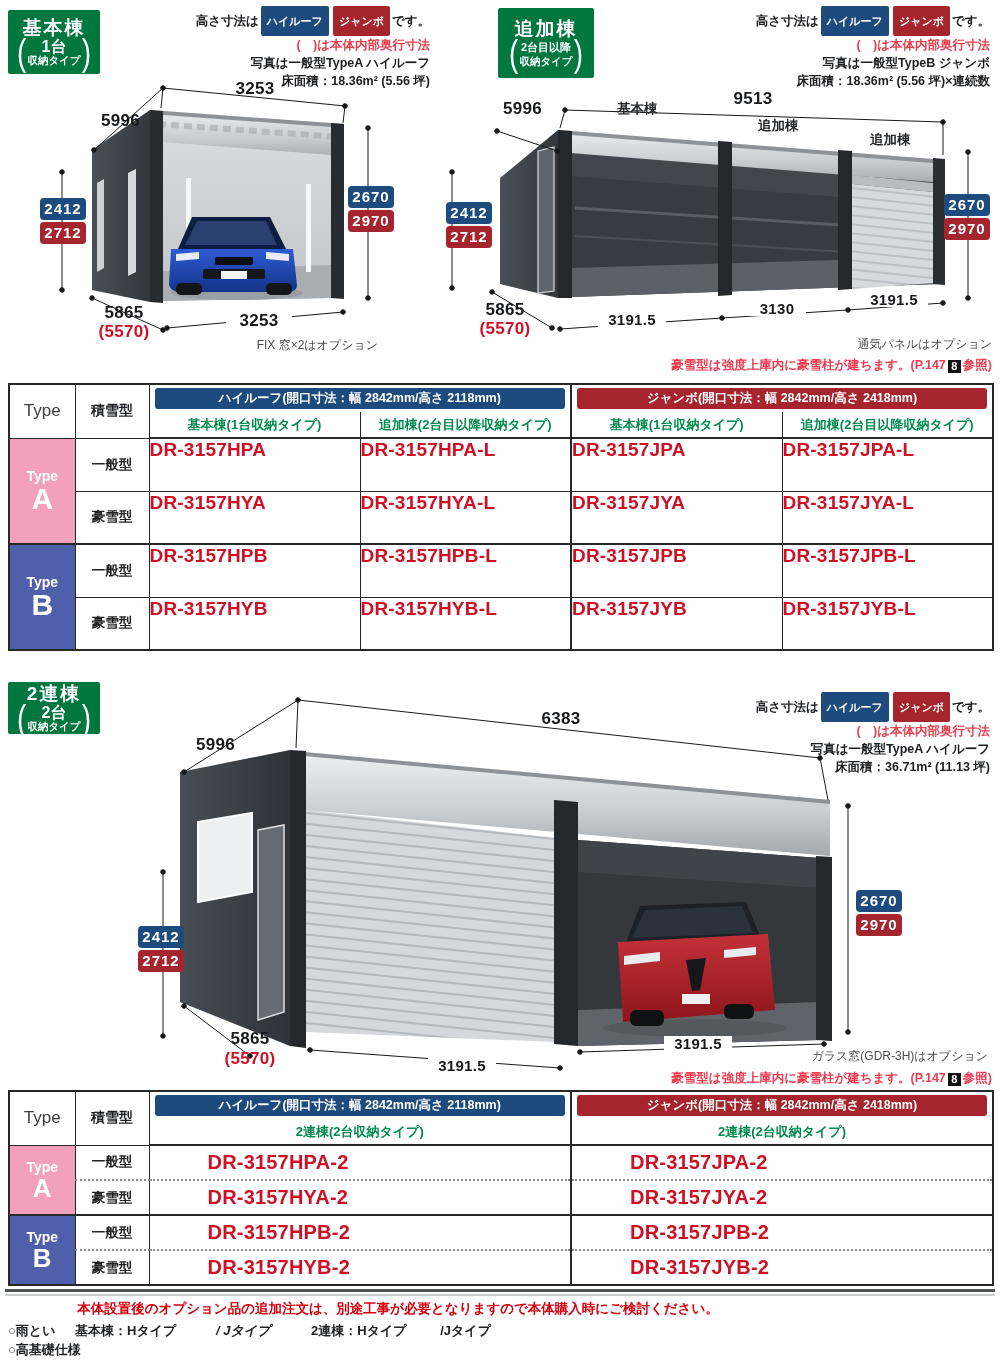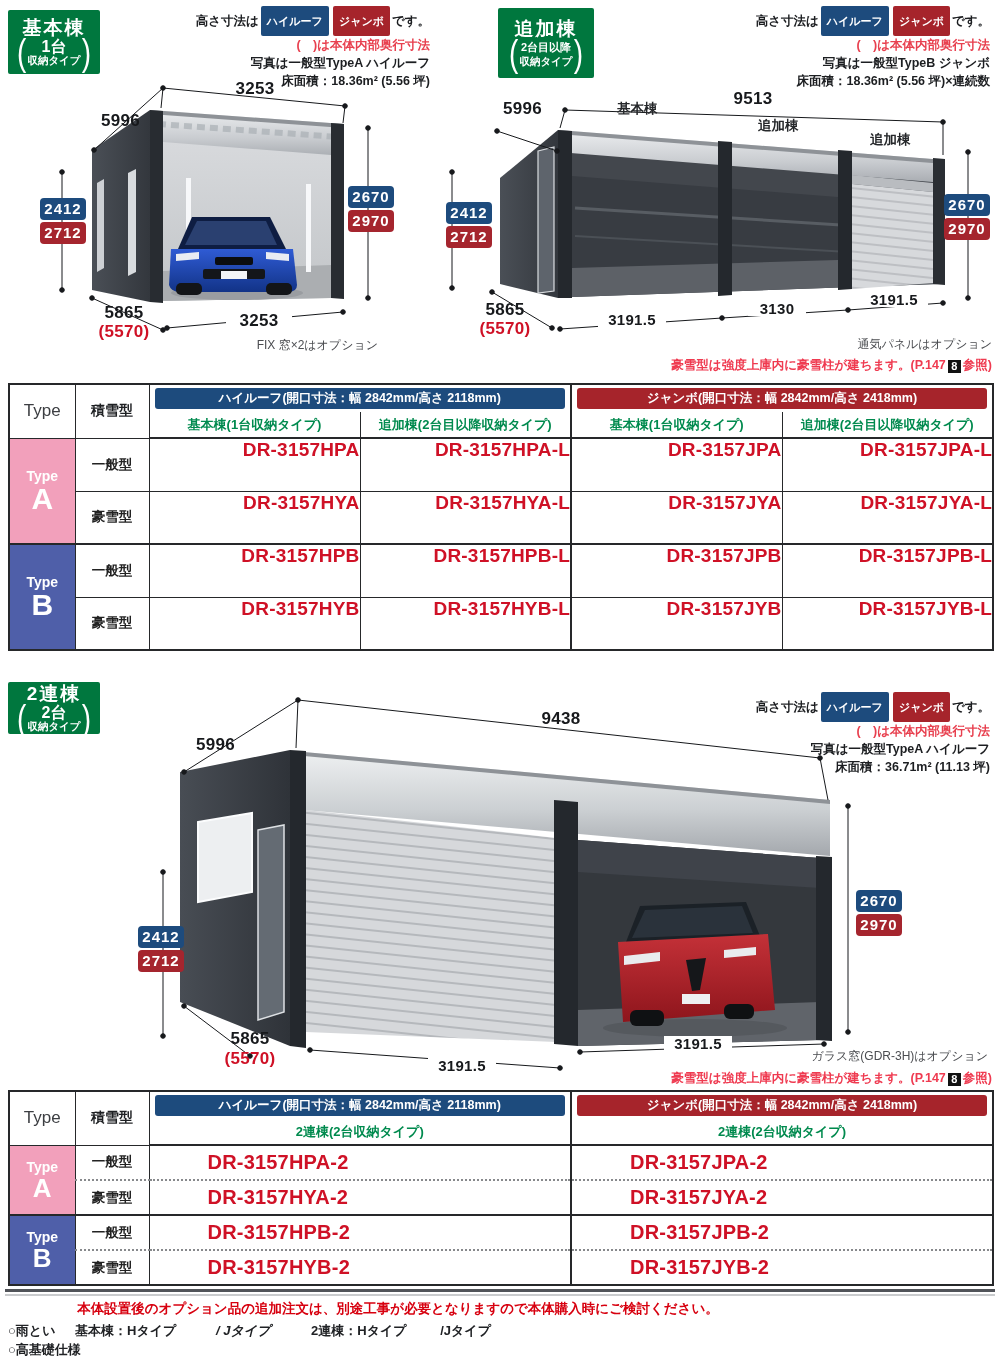--- a/index.html
+++ b/index.html
@@ -40,21 +40,21 @@
   .ptable .thickL{border-left:2px solid #26282a;}
   .ptable .barcell{border-bottom:0 none;}
   .ptable .r-sub td{border-top:0 none;border-bottom:2px solid #26282a;}
   .bar{height:21px;margin:3px 5px;border-radius:3px;color:#fff;font-weight:700;font-size:12.5px;line-height:21px;text-align:center;white-space:nowrap;}
   .bar.navy{background:#1d4b7d;}
   .bar.red{background:#a6242b;}
   .subg{color:#008a4e;font-weight:700;font-size:13px;text-align:center;vertical-align:middle;}
   .thead1{font-weight:500;font-size:17px;color:#3c3e42;text-align:center;vertical-align:middle;}
   .thead2{font-weight:600;font-size:14px;color:#1e2023;text-align:center;vertical-align:middle;}
   .snowcell{font-weight:600;font-size:13.5px;color:#222;text-align:center;vertical-align:middle;}
-  .modelcell{color:#cf1126;font-weight:800;font-size:19px;text-align:right;vertical-align:top;padding-top:8px;letter-spacing:.2px;}
+  .modelcell{color:#cf1126;font-weight:800;font-size:19px;text-align:left;vertical-align:top;padding-top:8px;letter-spacing:.2px;}
   #table2 .modelcell{font-size:20px;text-align:left;padding-left:58px;vertical-align:middle;padding-top:0;}
   .typecell{text-align:center;color:#fff;vertical-align:middle;}
   .typecell .t1{display:block;font-weight:700;font-size:14px;line-height:16px;}
   .typecell .t2{display:block;font-weight:800;font-size:30px;line-height:30px;}
   #table2 .typecell .t2{font-size:26px;line-height:26px;}
   .typeA{background:#f2a0bb;}
   .typeB{background:#4f5fa9;}
   .dotT td{border-top:2px dotted #87898c;}
   .solidT td{border-top:2px solid #26282a;}
   
@@ -412,21 +412,21 @@
     </span>
   </div>
   <div class="info" style="right:10px;top:32px;">
     <div>
       <span>高さ寸法は</span><span class="ib navy">ハイルーフ</span><span class="ib red">ジャンボ</span><span>です。</span>
     </div>
     <div class="l-red">(　)は本体内部奥行寸法</div>
     <div>写真は一般型TypeA ハイルーフ</div>
     <div>床面積：36.71m² (11.13 坪)</div>
   </div>
-  <div class="dim" style="left:526px;top:50px;width:70px;">9438</div>
+  <div class="dim" style="left:526px;top:50px;width:70px;">6383</div>
   <div class="dim ra" style="right:765px;top:76px;">5996</div>
   <div class="vbadge navy" style="left:138px;top:266px;">2412</div>
   <div class="vbadge red" style="left:138px;top:290px;">2712</div>
   <div class="vbadge navy" style="left:856px;top:230px;">2670</div>
   <div class="vbadge red" style="left:856px;top:254px;">2970</div>
   <div class="dim" style="left:220px;top:370px;width:60px;">5865</div>
   <div class="dim redp" style="left:214px;top:390px;width:72px;">(5570)</div>
   <div class="dim s bg" style="left:428px;top:398px;width:64px;">3191.5</div>
   <div class="dim s bg" style="left:664px;top:376px;width:64px;">3191.5</div>
   <div class="cap" style="right:12px;top:390px;">ガラス窓(GDR-3H)はオプション</div>

